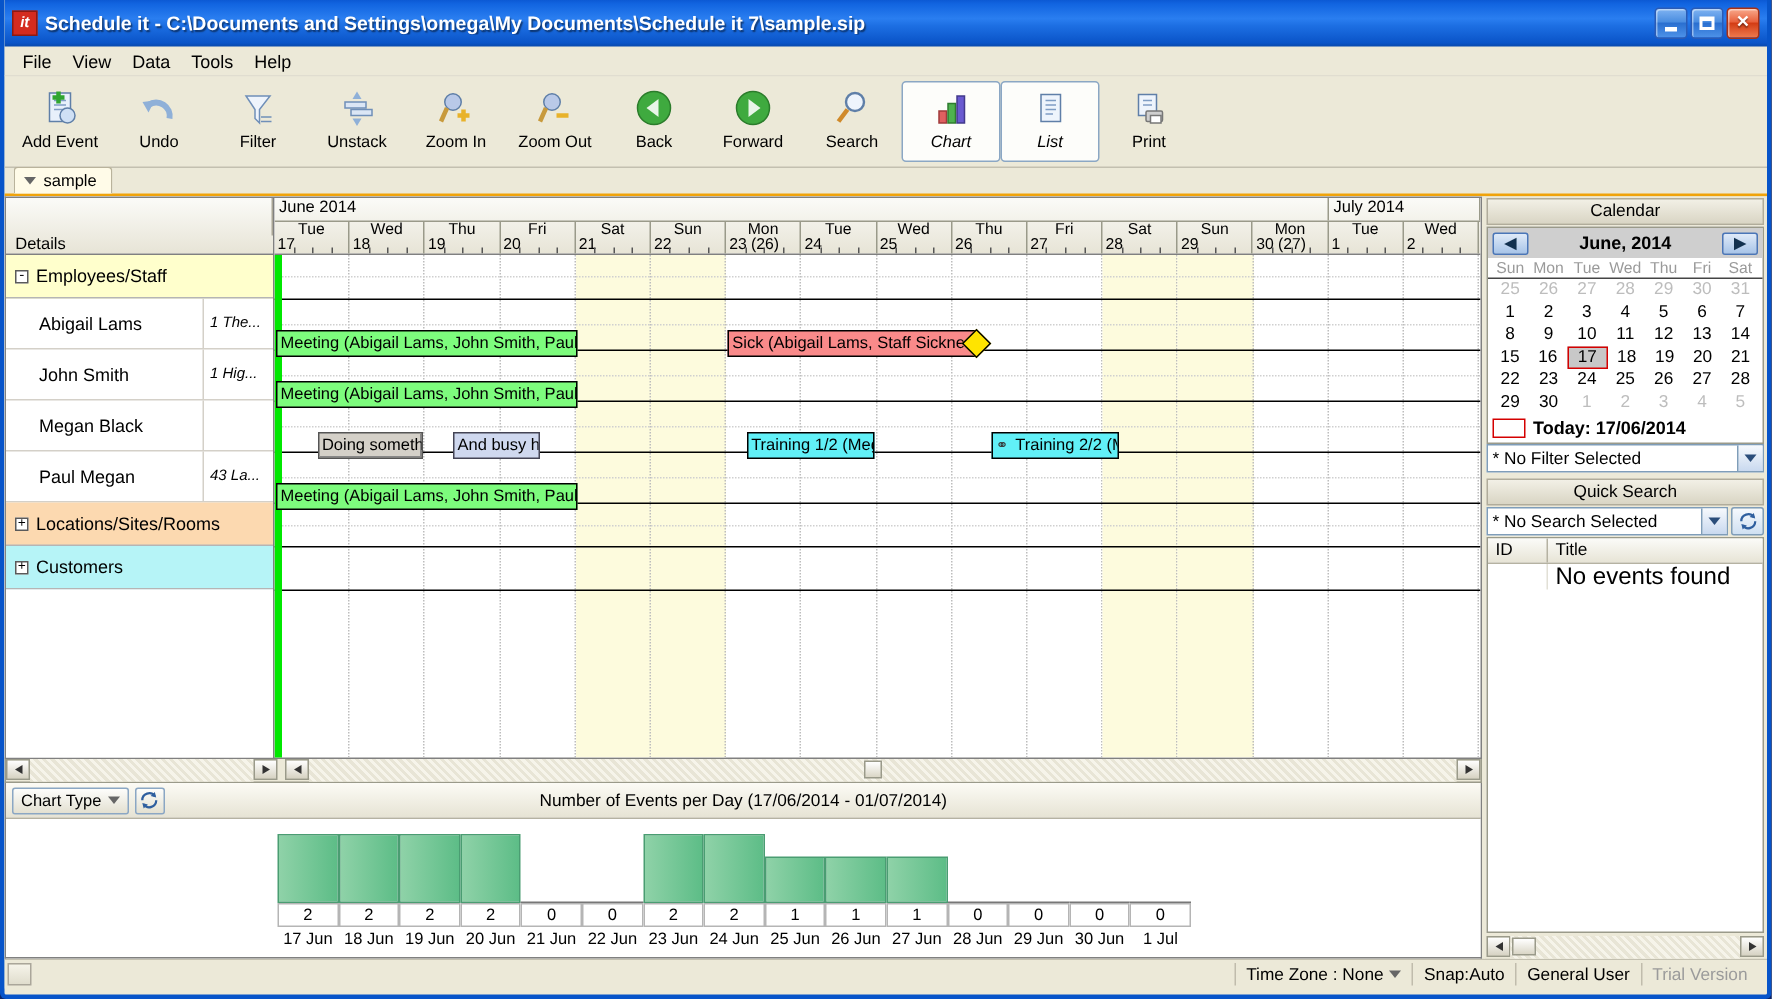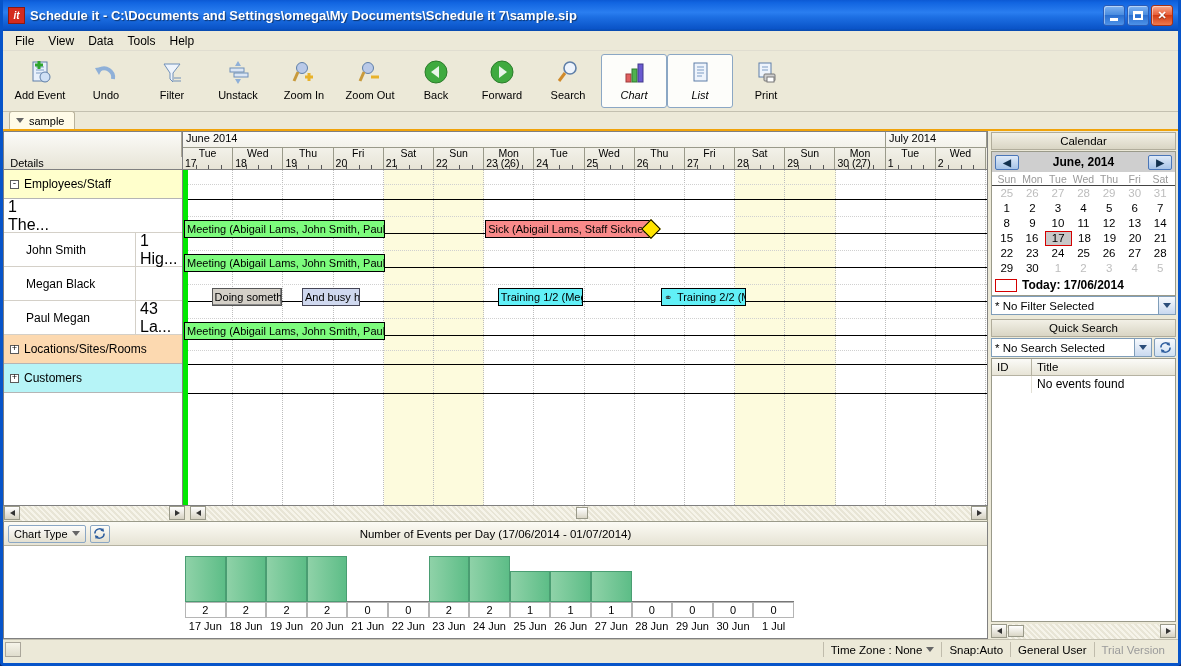--- a/index.html
+++ b/index.html
@@ -111,21 +111,21 @@
   .grouprow.staff { background:#ffffcc; }
   .grouprow.loc { background:#fcd9b0; }
   .grouprow.cust { background:#b6f4f7; }
   .pm {
     width:9px;height:9px;border:1px solid #5a5a5a;background:#fff;
     display:flex;align-items:center;justify-content:center;
     font-size:9px;line-height:7px;color:#000;font-family:"Liberation Mono",monospace;
   }
   .resrow { height:34px; display:flex; border-bottom:1px solid #d4d0c8;}
   .resrow .nm { flex:1; display:flex; align-items:center; padding-left:22px; border-right:1px solid #d4d0c8; font-size:12px;}
-  .resrow .dt { width:46px; display:flex; align-items:center; padding-left:4px; font-size:16px;}
+  .resrow .dt { width:46px; display:flex; align-items:center; padding-left:4px; font-size:10px;font-style:italic;}
   .emptyfill { flex:1; background:#fff;}
   
   .timeline { flex:1; border:1px solid #808080; background:#fff; position:relative; overflow:hidden;}
   .tl-head { height:38px; border-bottom:1px solid #808080; position:relative; background:linear-gradient(to bottom,#fbfbf8,#e7e4d6);}
   .tl-months { height:16px; display:flex; border-bottom:1px solid #9a9a8a;}
   .tl-month { font-size:11px; padding-left:3px; border-right:1px solid #9a9a8a; overflow:hidden; white-space:nowrap;}
   .tl-days { height:21px; display:flex; }
   .tl-day { position:relative; border-right:1px solid #9a9a8a; overflow:hidden;}
   .tl-day .dow { font-size:10.5px; text-align:center; line-height:10px; padding-top:0px;}
   .tl-day .dnum { font-size:10.5px; line-height:11px; padding-left:2px;}
@@ -194,21 +194,21 @@
   .combo { height:19px; border:1px solid #7f9db9; background:#fff; display:flex; align-items:center; font-size:11.5px; padding-left:3px; margin-bottom:1px;}
   .combo .arrowbox { margin-left:auto; width:17px; height:17px; background:linear-gradient(to bottom,#f6f9fd,#c9d9ef); border-left:1px solid #7f9db9; display:flex;align-items:center;justify-content:center;}
   .chev { width:0;height:0;border-left:4px solid transparent;border-right:4px solid transparent;border-top:5px solid #2a4d7a;}
   .searchrow { display:flex; gap:2px; margin-bottom:1px;}
   .searchrow .combo { flex:1; margin-bottom:0;}
   .refbtn { width:22px;height:19px; border:1px solid #7f9db9; background:linear-gradient(to bottom,#f6f9fd,#cfe0f2); display:flex;align-items:center;justify-content:center; border-radius:2px;}
   .restbl { flex:1; border:1px solid #9a9a8a; background:#fff; display:flex; flex-direction:column; min-height:0;}
   .restbl-hd { height:17px; display:flex; background:linear-gradient(to bottom,#fbfbf8,#e7e4d6); border-bottom:1px solid #b5b2a2; font-size:11.5px;}
   .restbl-hd .h1 { width:40px; padding-left:5px; border-right:1px solid #b5b2a2; line-height:16px;}
   .restbl-hd .h2 { flex:1; padding-left:5px; line-height:16px;}
-  .restbl-row { height:17px; display:flex; font-size:12px;}
+  .restbl-row { height:17px; display:flex; font-size:16px;}
   .restbl-row .r1 { width:40px; border-right:1px solid #e2e0d6; }
   .restbl-row .r2 { flex:1; padding-left:5px; line-height:17px;}
   .vscroll { height:15px; display:flex; margin-top:2px;}
   
   .statusbar { height:20px; background:#ece9d8; display:flex; align-items:center; border-top:1px solid #c3c0b0; font-size:11.5px;}
   .sb-cell { border-left:1px solid #c0bcac; padding:0 7px; height:15px; display:flex; align-items:center; gap:4px;}
   .sb-grip { width:16px; height:15px; margin-left:2px; border:1px solid #aaa69a; background:linear-gradient(to bottom,#f6f4ea,#e0ddcd);}
   .sb-spacer { flex:1;}
   .dim { color:#9b9b9b;}
 </style>
@@ -385,20 +385,21 @@
           <div class="resgrid-head">
             <div class="c1"></div>
             <div class="c2">Details</div>
           </div>
 
           <div class="grouprow staff">
             <span class="pm">-</span>
             <span>Employees/Staff</span>
           </div>
           <div class="resrow">
+            <div class="nm">Abigail Lams</div>
             <div class="dt">1 The...</div>
           </div>
           <div class="resrow">
             <div class="nm">John Smith</div>
             <div class="dt">1 Hig...</div>
           </div>
           <div class="resrow">
             <div class="nm">Megan Black</div>
             <div class="dt"></div>
           </div>

